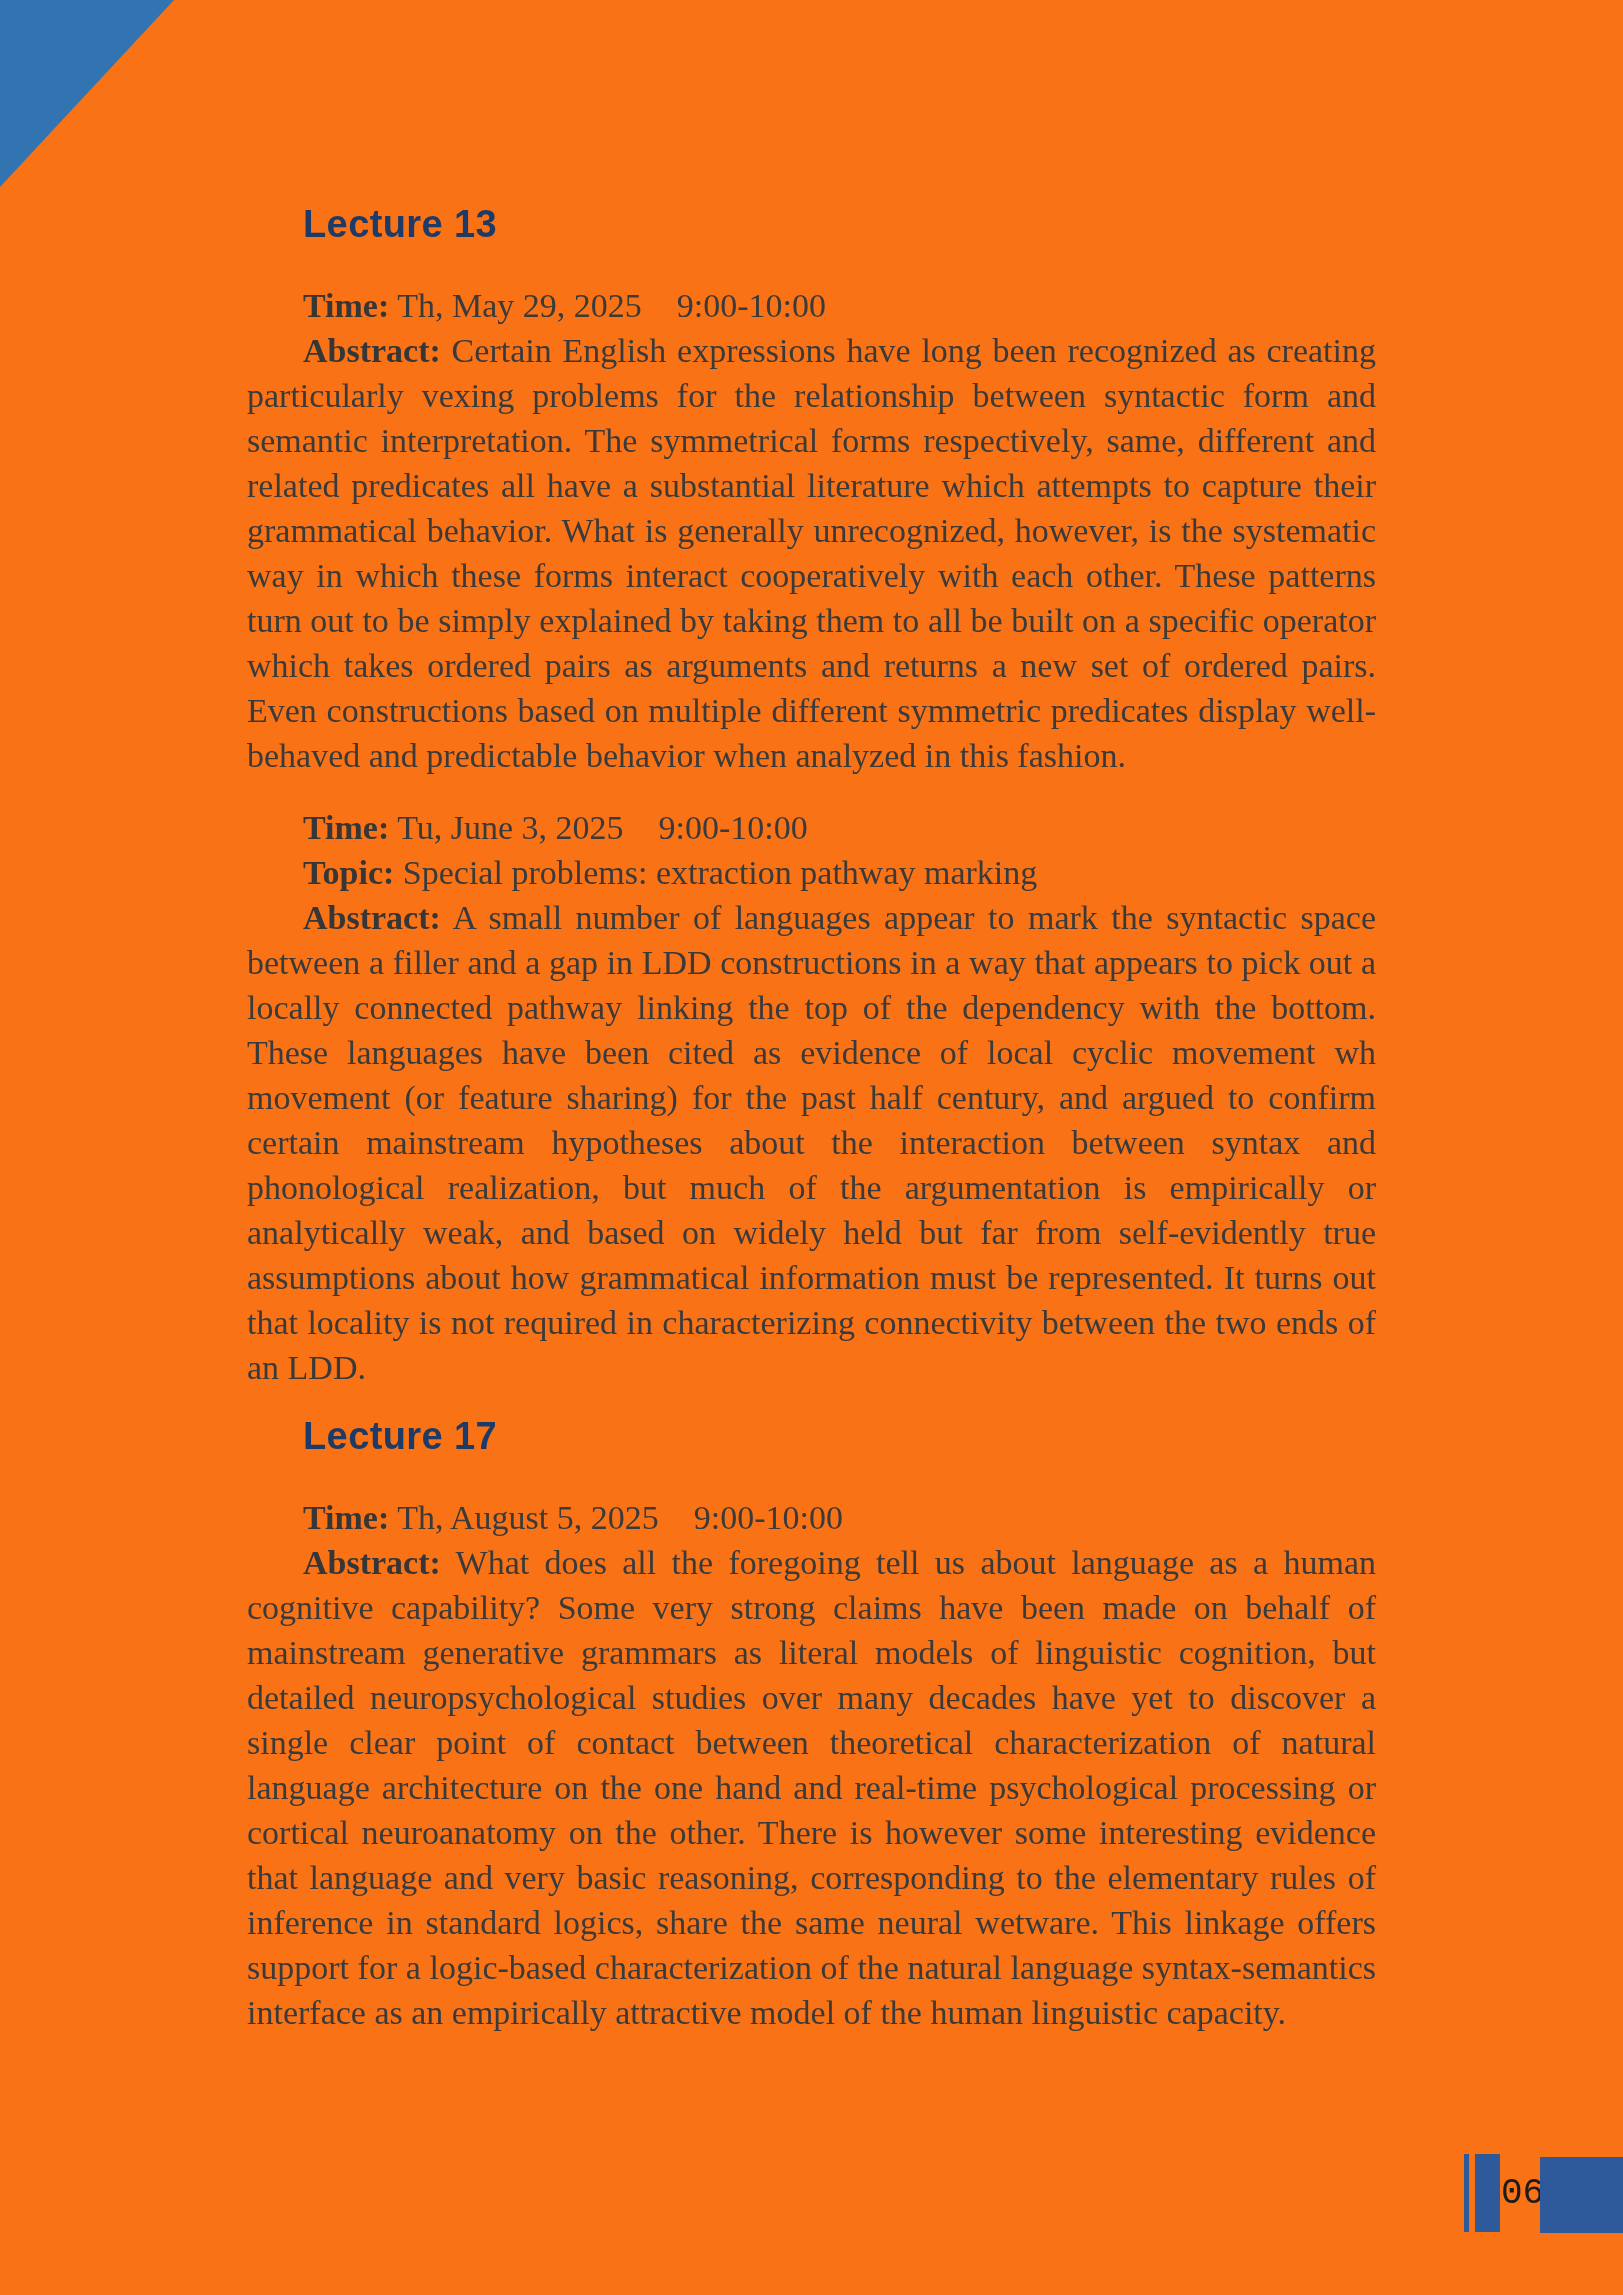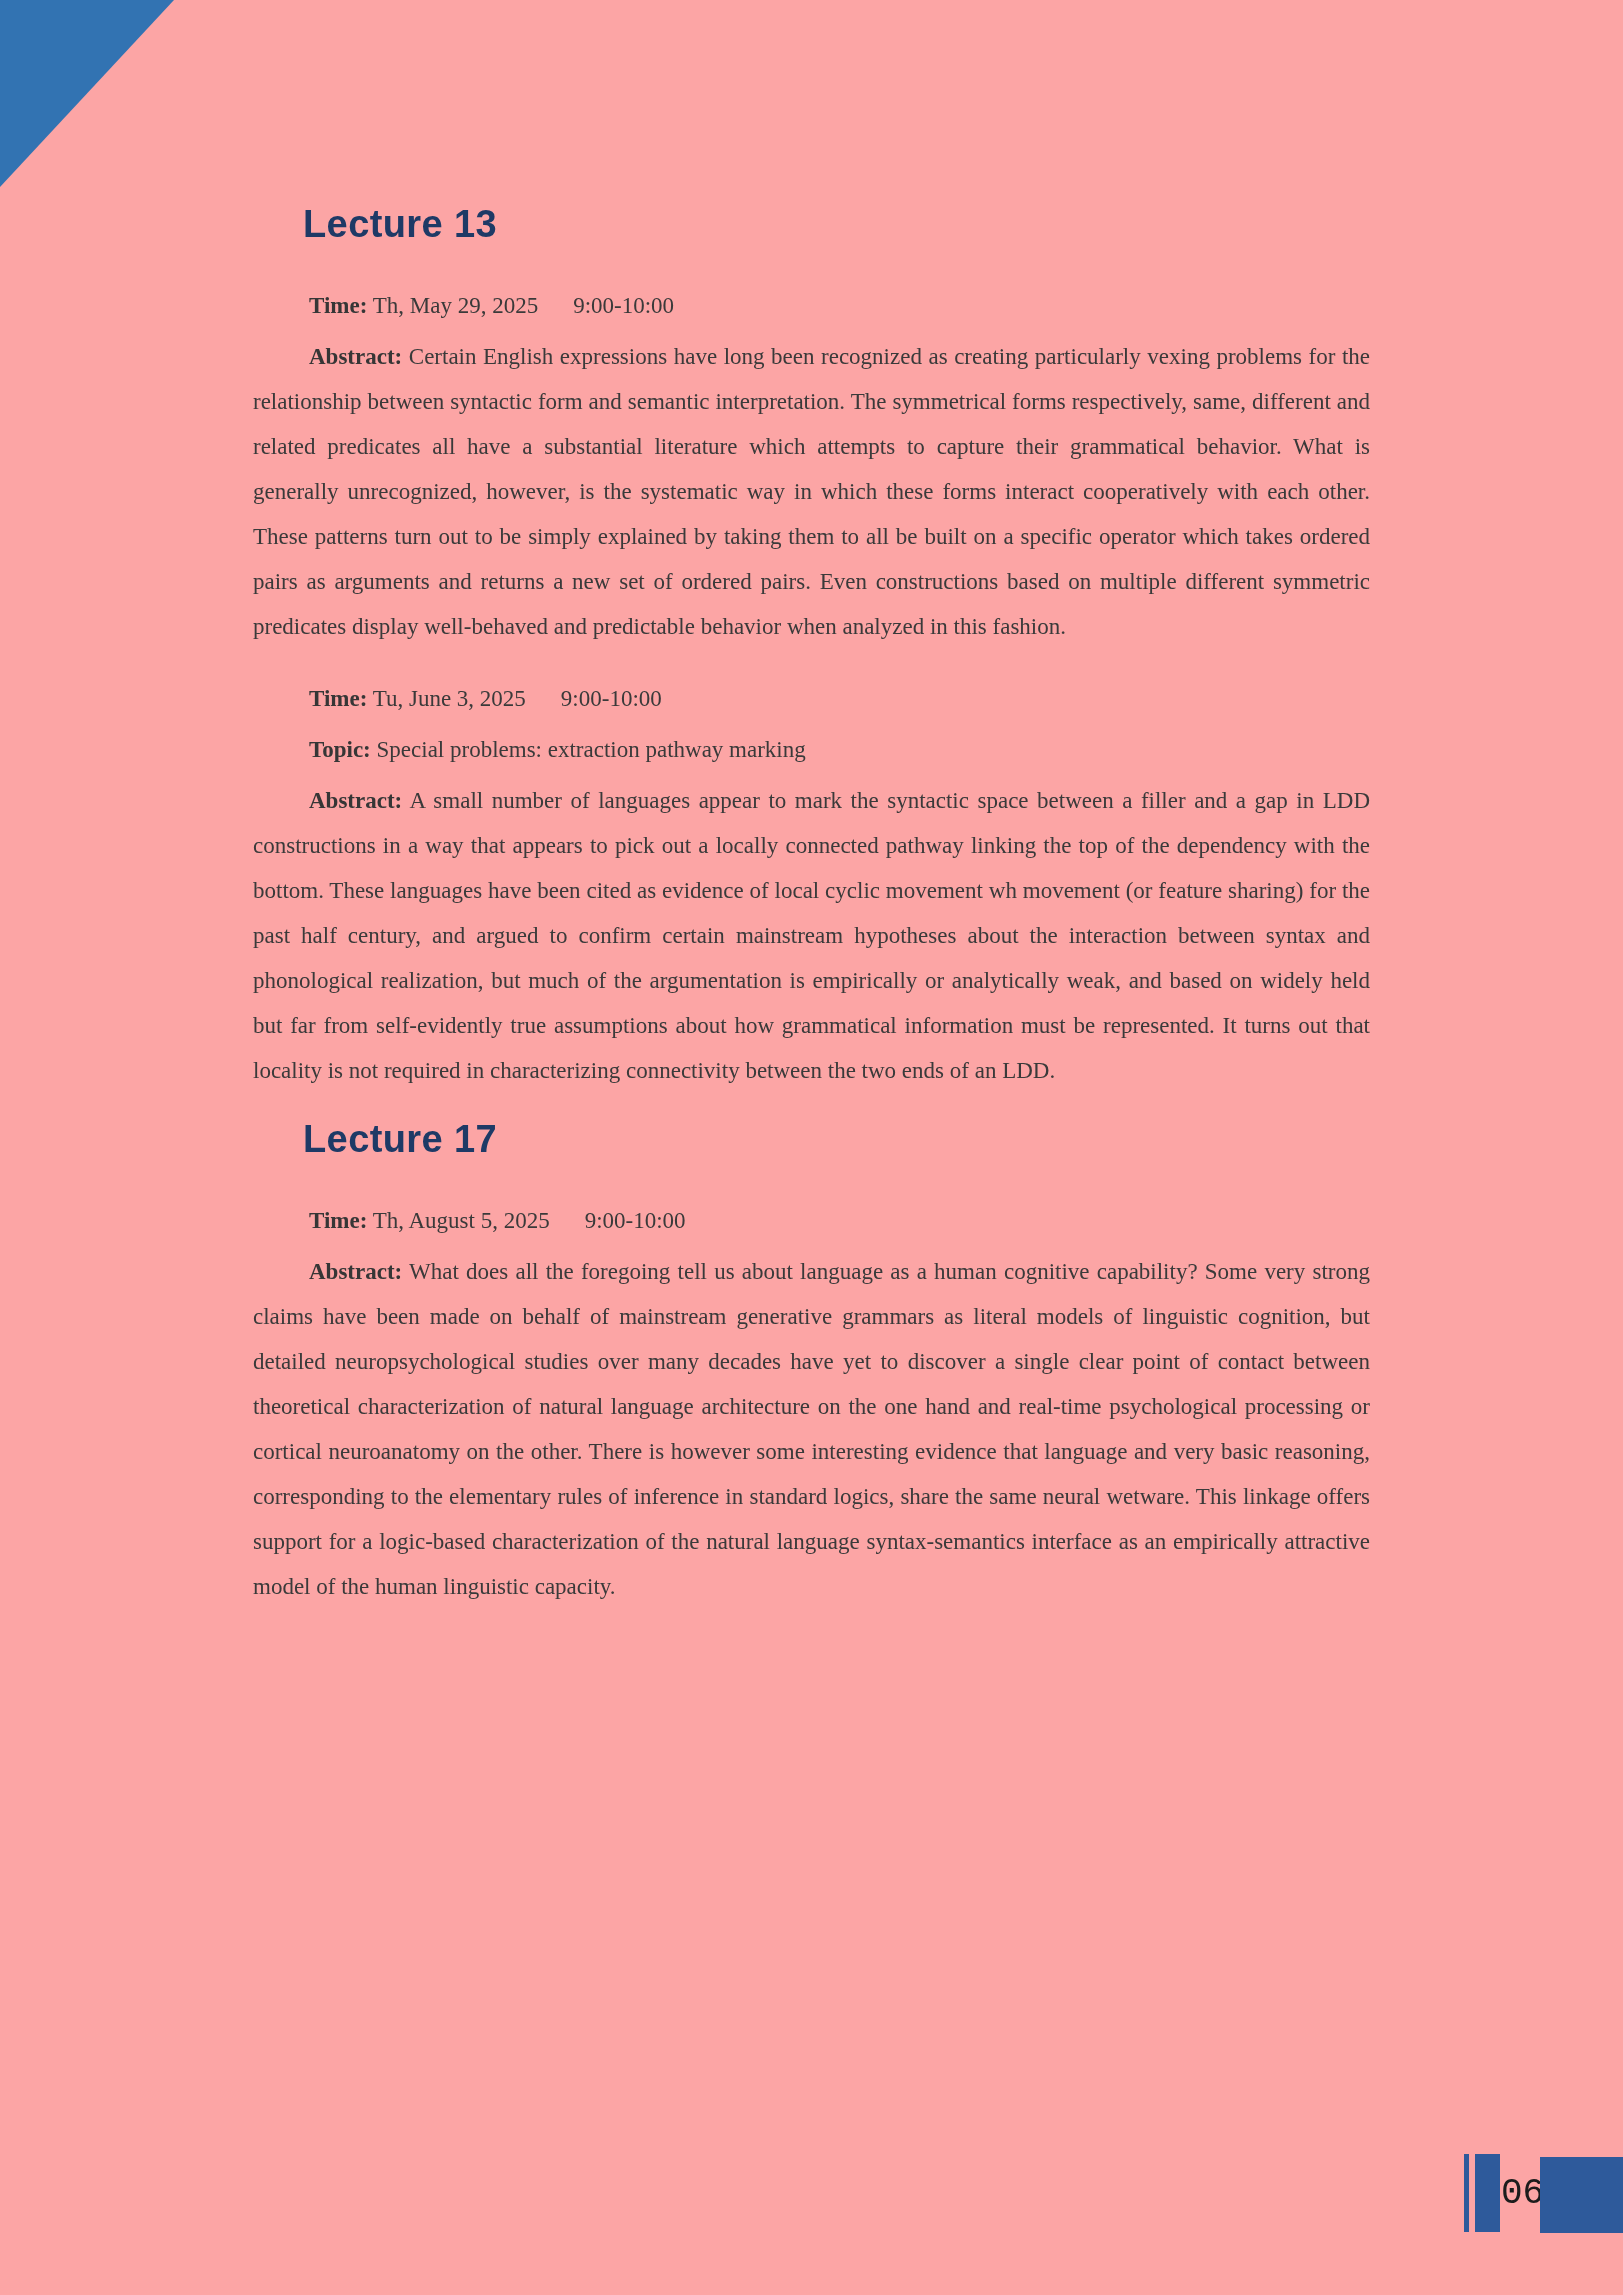--- a/index.html
+++ b/index.html
@@ -1,20 +1,20 @@
 <!DOCTYPE html>
 <html style="font-size:12.7px"><head>
 <meta charset="utf-8">
 <style>
   html, body { margin: 0; padding: 0; background: #e8e8e8; }
   .page {
     position: relative;
     width: 1623px;
     height: 2295px;
-    background: #fca5a5;
+    background: #f97316;
     overflow: hidden;
     font-family: "Liberation Serif", serif;
   }
   
   .corner-triangle {
     position: absolute;
     left: 0; top: 0;
     width: 174px; height: 187px;
     background: #3273b2;
     clip-path: polygon(0 0, 100% 0, 0 100%);
@@ -30,24 +30,24 @@
   h2.lecture-title {
     font-family: "Liberation Sans", sans-serif;
     font-weight: bold;
     font-size: 38px;
     line-height: 1;
     color: #1e3a66;
     margin: 0 0 40px 56px;
     letter-spacing: 0.4px;
   }
   .meta, .abs {
-    font-size: 23px;
+    font-size: 34px;
     line-height: 45px;
     color: #3a3a3a;
-    margin: 6px;
+    margin: 0;
     font-family: Liberation Serif, serif;
   }
   .meta { text-indent: 56px; white-space: nowrap; }
   .abs  { text-indent: 56px; text-align: justify; }
   .lbl  { font-weight: bold; color: #363636; }
   .hours { margin-left: 35px; }
   
   .accent-bar-thin {
     position: absolute; left: 1464px; top: 2154px;
     width: 4.8px; height: 78px; background: #2e5a9b;

